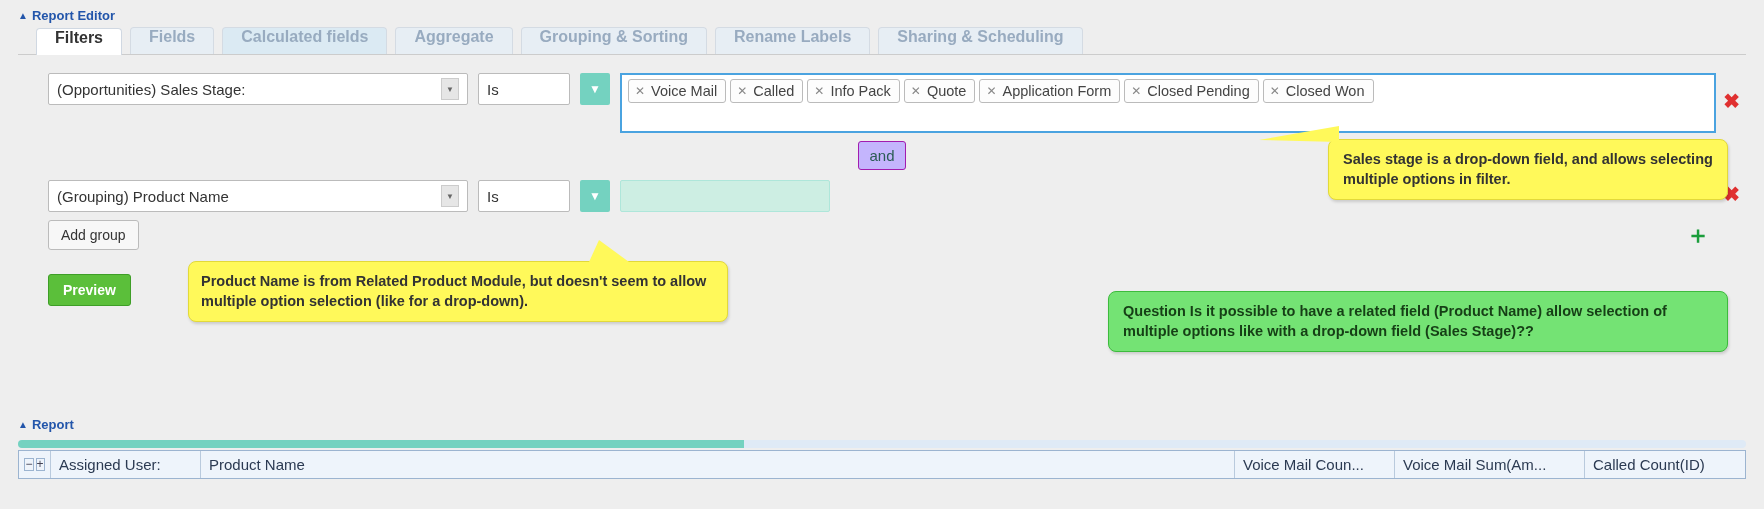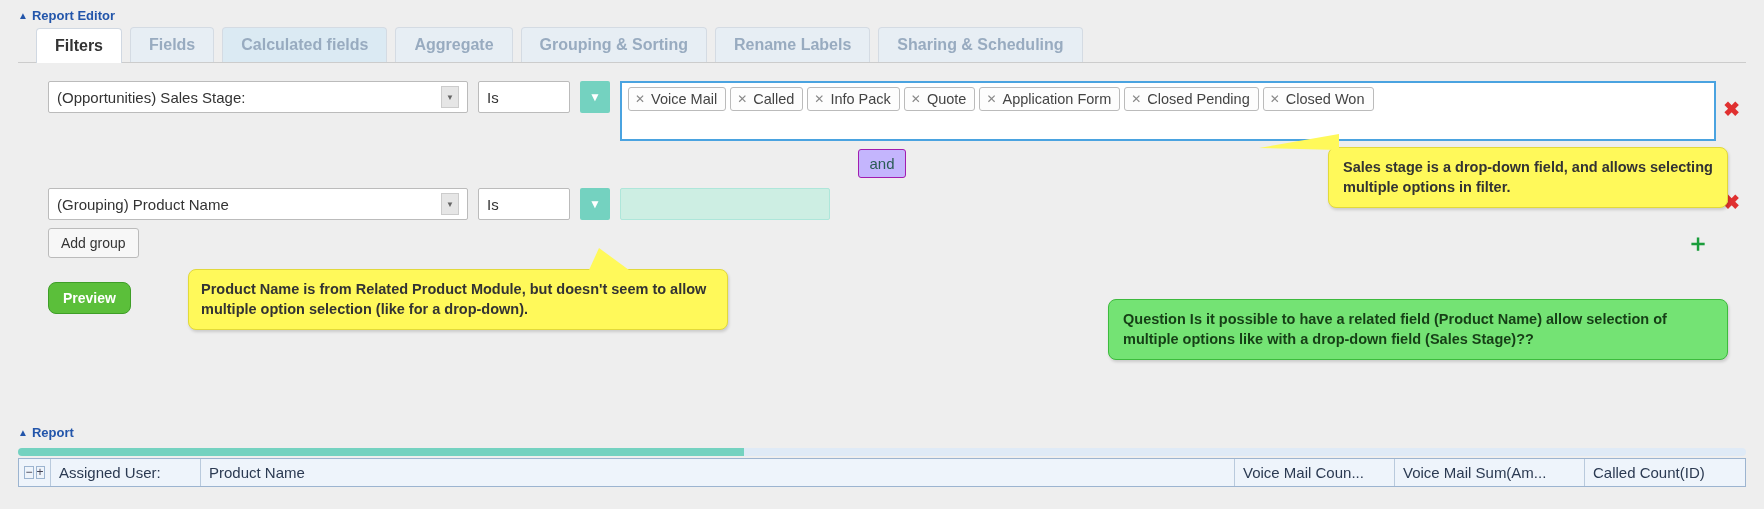--- a/index.html
+++ b/index.html
@@ -31,21 +31,21 @@
   
   .tabbar {
     display: flex;
     gap: 8px;
     border-bottom: 1px solid #ccc;
     padding-left: 18px;
     margin-bottom: 18px;
     align-items: flex-end;
   }
   .tab {
-    padding: 8px 18px 8px 18px;
+    padding: 0 18px 8px 18px;
     font-size: 16px;
     font-weight: 600;
     color: #8aa0b8;
     background: #e6eef6;
     border: 1px solid #d0d8e2;
     border-bottom: none;
     border-radius: 4px 4px 0 0;
     cursor: pointer;
     opacity: .85;
   }
@@ -199,21 +199,21 @@
     font-weight: bold;
     cursor: pointer;
     line-height: 1;
   }
   .preview-btn {
     background: #5bbf3a;
     color: #fff;
     border: 1px solid #3e9e27;
     font-weight: 600;
     padding: 7px 14px;
-    border-radius: 8px;
+    border-radius: 3px;
     cursor: pointer;
     margin-top: 24px;
     display: inline-block;
   }
   
   .callout {
     position: absolute;
     border-radius: 8px;
     padding: 10px 14px;
     font-size: 14.5px;

